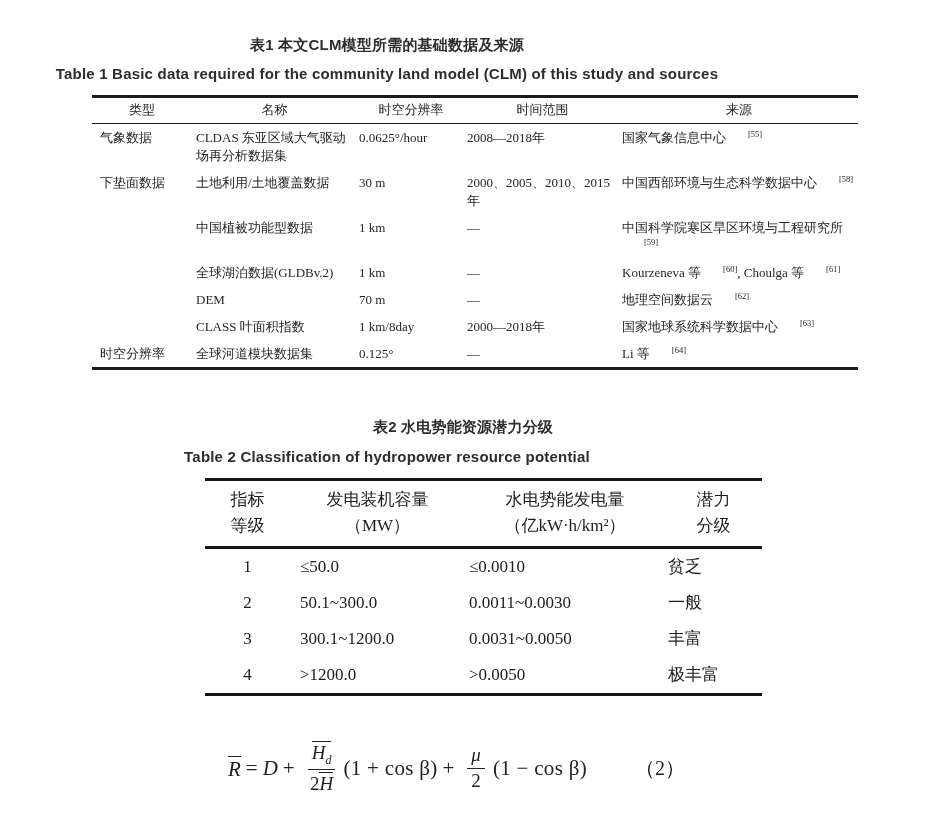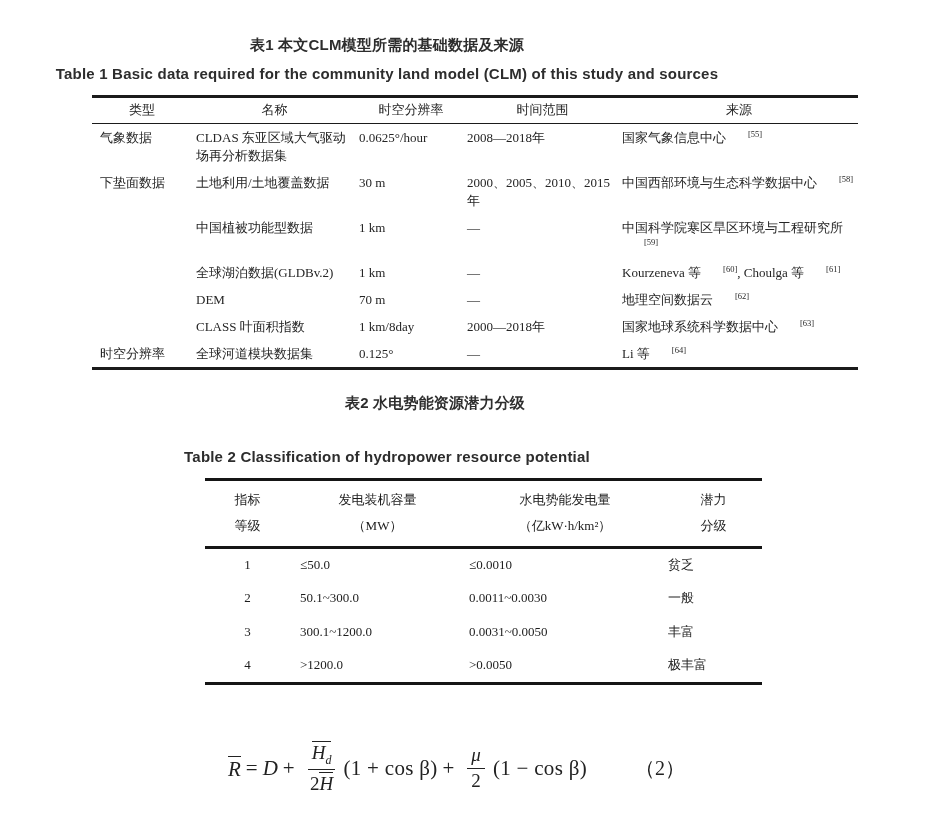--- a/index.html
+++ b/index.html
@@ -16,21 +16,21 @@
   
   .sec-title {
     position: absolute; left: 0; width: 774px;
     text-align: center;
     font-family: "Liberation Sans", sans-serif;
     font-weight: bold; font-size: 15px; color: #2d2d2d;
     letter-spacing: 0.2px;
   }
   .t1-cn { top: 36px; }
   .t1-en { top: 65px; }
-  .t2-cn { top: 394px; width: 870px; }
+  .t2-cn { top: 418px; width: 870px; margin-left: 28px; }
   .t2-en { top: 448px; }
 
   
   table { border-collapse: collapse; table-layout: fixed; }
   .table1 {
     position: absolute; top: 95px; left: 92px; width: 766px;
     font-size: 13px; line-height: 18px;
     border-top: 3px solid #1b1b1b;
     border-bottom: 3px solid #1b1b1b;
   }
@@ -47,21 +47,21 @@
   .table1 td.c-type   { padding-left: 8px; }
   .table1 td.c-name   { padding-left: 4px; }
   .table1 td.c-res    { padding-left: 2px; }
   .table1 td.c-period { padding-left: 2px; }
   .table1 td.c-source { padding-left: 2px; padding-right: 0; }
   .table1 sup { font-size: 8.5px; vertical-align: super; line-height: 0; margin-left: 22px; }
 
   
   .table2 {
     position: absolute; top: 478px; left: 205px; width: 557px;
-    font-size: 13px;
+    font-size: 17px;
     border-top: 3px solid #151515;
     border-bottom: 3px solid #151515;
   }
   .table2 th {
     font-weight: normal; text-align: center; vertical-align: middle;
     padding: 6px 0 7px 0;
     border-bottom: 3px solid #151515;
     color: #1c1c1c;
   }
   .table2 th .hline { display: block; line-height: 26px; }

